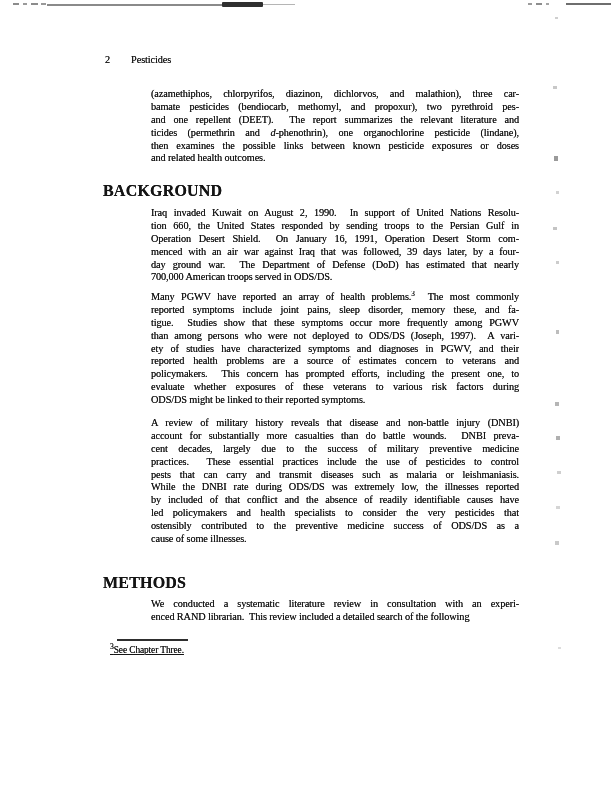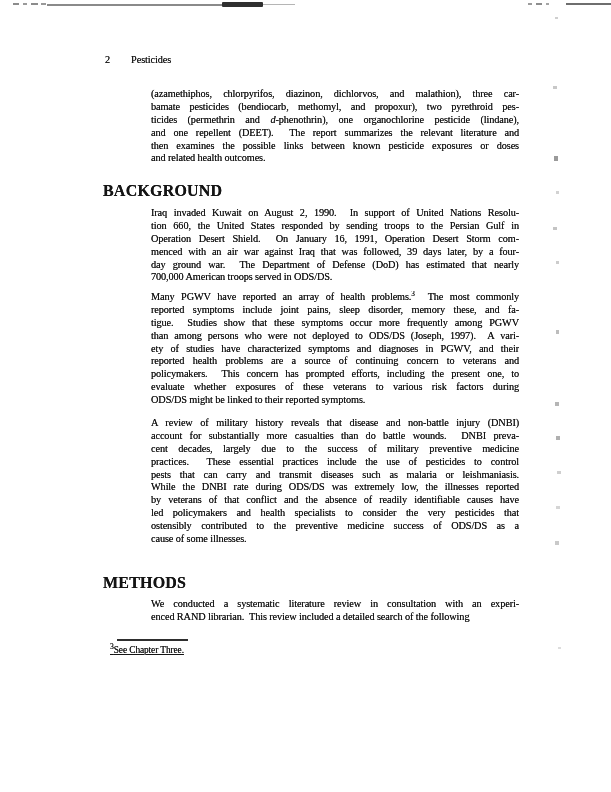--- a/index.html
+++ b/index.html
@@ -145,22 +145,22 @@
   </div>
 
   <div class="running-header">
     <span>2</span>
     <span>Pesticides</span>
   </div>
 
   <div class="textblock" style="top:88px;">
       <div class="line">(azamethiphos, chlorpyrifos, diazinon, dichlorvos, and malathion), three car-</div>
       <div class="line">bamate pesticides (bendiocarb, methomyl, and propoxur), two pyrethroid pes-</div>
+      <div class="line">and one repellent (DEET).&nbsp; The report summarizes the relevant literature and</div>
       <div class="line">ticides (permethrin and <span class="italic">d</span>-phenothrin), one organochlorine pesticide (lindane),</div>
-      <div class="line">and one repellent (DEET).&nbsp; The report summarizes the relevant literature and</div>
       <div class="line">then examines the possible links between known pesticide exposures or doses</div>
       <div class="line last">and related health outcomes.</div>
     </div>
 
   <div class="section-heading" style="top:182px;">BACKGROUND</div>
 
   <div class="textblock" style="top:207px;">
       <div class="line">Iraq invaded Kuwait on August 2, 1990.&nbsp; In support of United Nations Resolu-</div>
       <div class="line">tion 660, the United States responded by sending troops to the Persian Gulf in</div>
       <div class="line">Operation Desert Shield.&nbsp; On January 16, 1991, Operation Desert Storm com-</div>
@@ -168,34 +168,34 @@
       <div class="line">day ground war.&nbsp; The Department of Defense (DoD) has estimated that nearly</div>
       <div class="line last">700,000 American troops served in ODS/DS.</div>
     </div>
 
   <div class="textblock" style="top:291px;">
       <div class="line">Many PGWV have reported an array of health problems.<span class="sup">3</span>&nbsp; The most commonly</div>
       <div class="line">reported symptoms include joint pains, sleep disorder, memory these, and fa-</div>
       <div class="line">tigue.&nbsp; Studies show that these symptoms occur more frequently among PGWV</div>
       <div class="line">than among persons who were not deployed to ODS/DS (Joseph, 1997).&nbsp; A vari-</div>
       <div class="line">ety of studies have characterized symptoms and diagnoses in PGWV, and their</div>
-      <div class="line">reported health problems are a source of continuing concern to veterans and</div>
+      <div class="line">reported health problems are a source of estimates concern to veterans and</div>
       <div class="line">policymakers.&nbsp; This concern has prompted efforts, including the present one, to</div>
       <div class="line">evaluate whether exposures of these veterans to various risk factors during</div>
       <div class="line last">ODS/DS might be linked to their reported symptoms.</div>
     </div>
 
   <div class="textblock" style="top:417px;">
       <div class="line">A review of military history reveals that disease and non-battle injury (DNBI)</div>
       <div class="line">account for substantially more casualties than do battle wounds.&nbsp; DNBI preva-</div>
       <div class="line">cent decades, largely due to the success of military preventive medicine</div>
       <div class="line">practices.&nbsp; These essential practices include the use of pesticides to control</div>
       <div class="line">pests that can carry and transmit diseases such as malaria or leishmaniasis.</div>
       <div class="line">While the DNBI rate during ODS/DS was extremely low, the illnesses reported</div>
-      <div class="line">by veterans of that conflict and the absence of readily identifiable causes have</div>
+      <div class="line">by included of that conflict and the absence of readily identifiable causes have</div>
       <div class="line">led policymakers and health specialists to consider the very pesticides that</div>
       <div class="line">ostensibly contributed to the preventive medicine success of ODS/DS as a</div>
       <div class="line last">cause of some illnesses.</div>
     </div>
 
   <div class="section-heading" style="top:574px;">METHODS</div>
 
   <div class="textblock" style="top:598px;font-family:Liberation Serif, serif;">
       <div class="line">We conducted a systematic literature review in consultation with an experi-</div>
       <div class="line last">enced RAND librarian.&nbsp; This review included a detailed search of the following</div>

